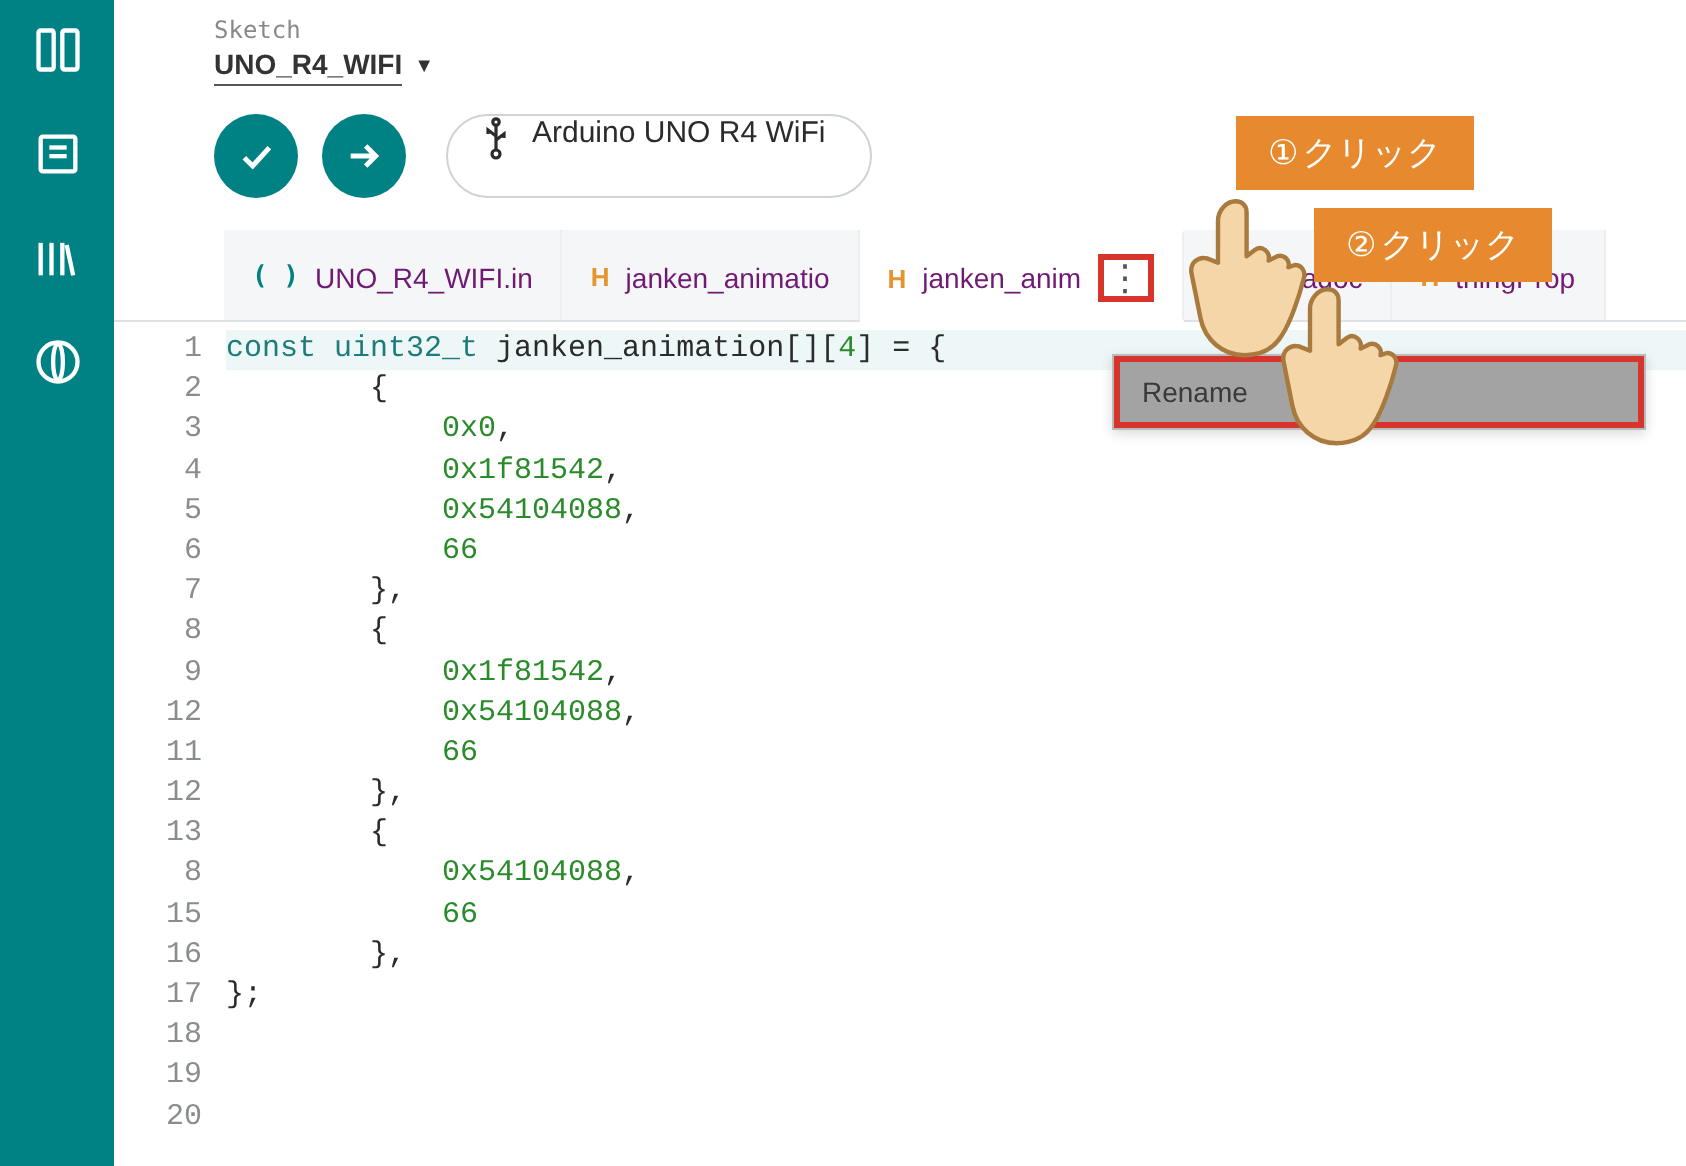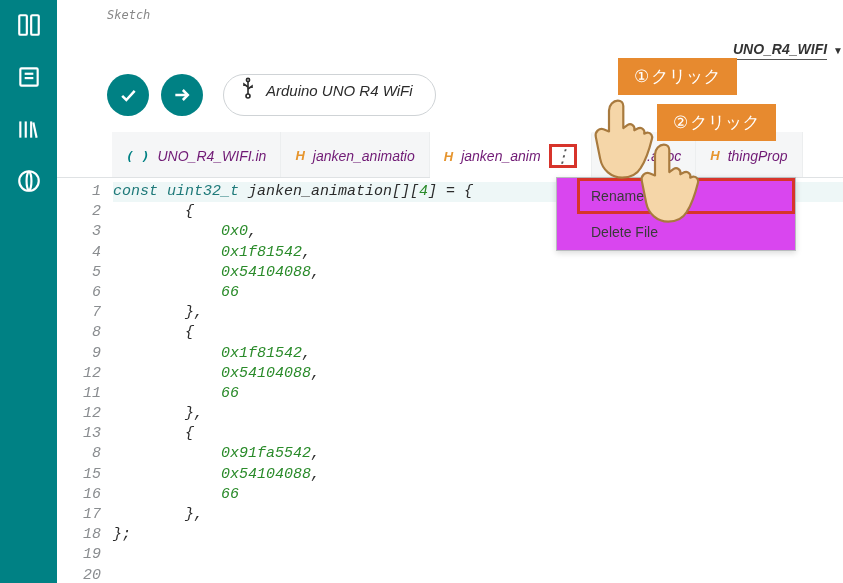--- a/index.html
+++ b/index.html
@@ -24,37 +24,35 @@
     .left-rail .rail-icon {
       width: 26px; height: 26px;
       color: #fff;
       display: flex; align-items: center; justify-content: center;
     }
     .main {
       flex: 1;
       display: flex;
       flex-direction: column;
       background: #fff;
-      font-style: italic;
     }
     .top-area {
       padding: 8px 0 0 50px;
     }
     .crumb-label {
       font-size: 12px;
       color: #888;
       font-family: monospace;
     }
     .project-row {
       display: flex;
       align-items: center;
       gap: 6px;
-      margin-top: 19px;
+      margin-top: 2px;
       margin-bottom: 14px;
-      justify-content: flex-end;
     }
     .project-name {
       font-size: 14px;
       font-weight: 700;
       color: #333;
       border-bottom: 1px solid #555;
       padding-bottom: 2px;
     }
     .caret-down {
       font-size: 10px;
@@ -74,21 +72,20 @@
       background: #008184;
       display: flex;
       align-items: center;
       justify-content: center;
       color: #fff;
     }
     .round-btn svg { width: 20px; height: 20px; }
     .board-pill {
       margin-left: 8px;
       display: flex;
-      align-items: center;
       gap: 10px;
       height: 42px;
       padding: 0 22px 10px 16px;
       border: 1px solid #cfd3d6;
       border-radius: 22px;
       background: #fff;
     }
     .board-pill .usb-icon { color: #2b2b2b; }
     .board-pill .board-name { font-size: 15px; color: #2b2b2b; }
     .tabs {
@@ -163,25 +160,24 @@
       align-items: center;
       gap: 2px;
     }
     .callout.one { top: 58px; left: 618px; }
     .callout.two { top: 104px; left: 657px; }
 
     .dropdown {
       position: absolute;
       top: 177px;
       left: 556px;
-      width: 240px;
-      background: #d946ef;
+      width: 267px;
+      background: #a3a3a3;
       border: 1px solid #b9bcbe;
       box-shadow: 0 2px 6px rgba(0,0,0,0.15);
-      padding-left: 20px;
     }
     .dropdown .menu-item {
       padding: 10px 14px;
       font-size: 14px;
       color: #3a3a3a;
     }
     .dropdown .menu-item.rename {
       outline: 3px solid #d7342b;
       outline-offset: -3px;
     }
@@ -317,32 +313,30 @@
         <div>            <span class="num">0x1f81542</span>,</div>
         <div>            <span class="num">0x54104088</span>,</div>
         <div>            <span class="num">66</span></div>
         <div>        },</div>
         <div>        {</div>
         <div>            <span class="num">0x1f81542</span>,</div>
         <div>            <span class="num">0x54104088</span>,</div>
         <div>            <span class="num">66</span></div>
         <div>        },</div>
         <div>        {</div>
-        <div>            <span class="num">0x91fa5542</span>,</div>
         <div>            <span class="num">0x54104088</span>,</div>
         <div>            <span class="num">66</span></div>
         <div>        },</div>
         <div>};</div>
       </div>
   </div>
 </div>
 
 <div class="dropdown">
   <div class="menu-item rename">Rename</div>
-  <div class="menu-item">Delete File</div>
 </div>
 
 <div class="callout one">
   <span>①</span>
   <span>クリック</span>
 </div>
 <div class="callout two">
   <span>②</span>
   <span>クリック</span>
 </div>

